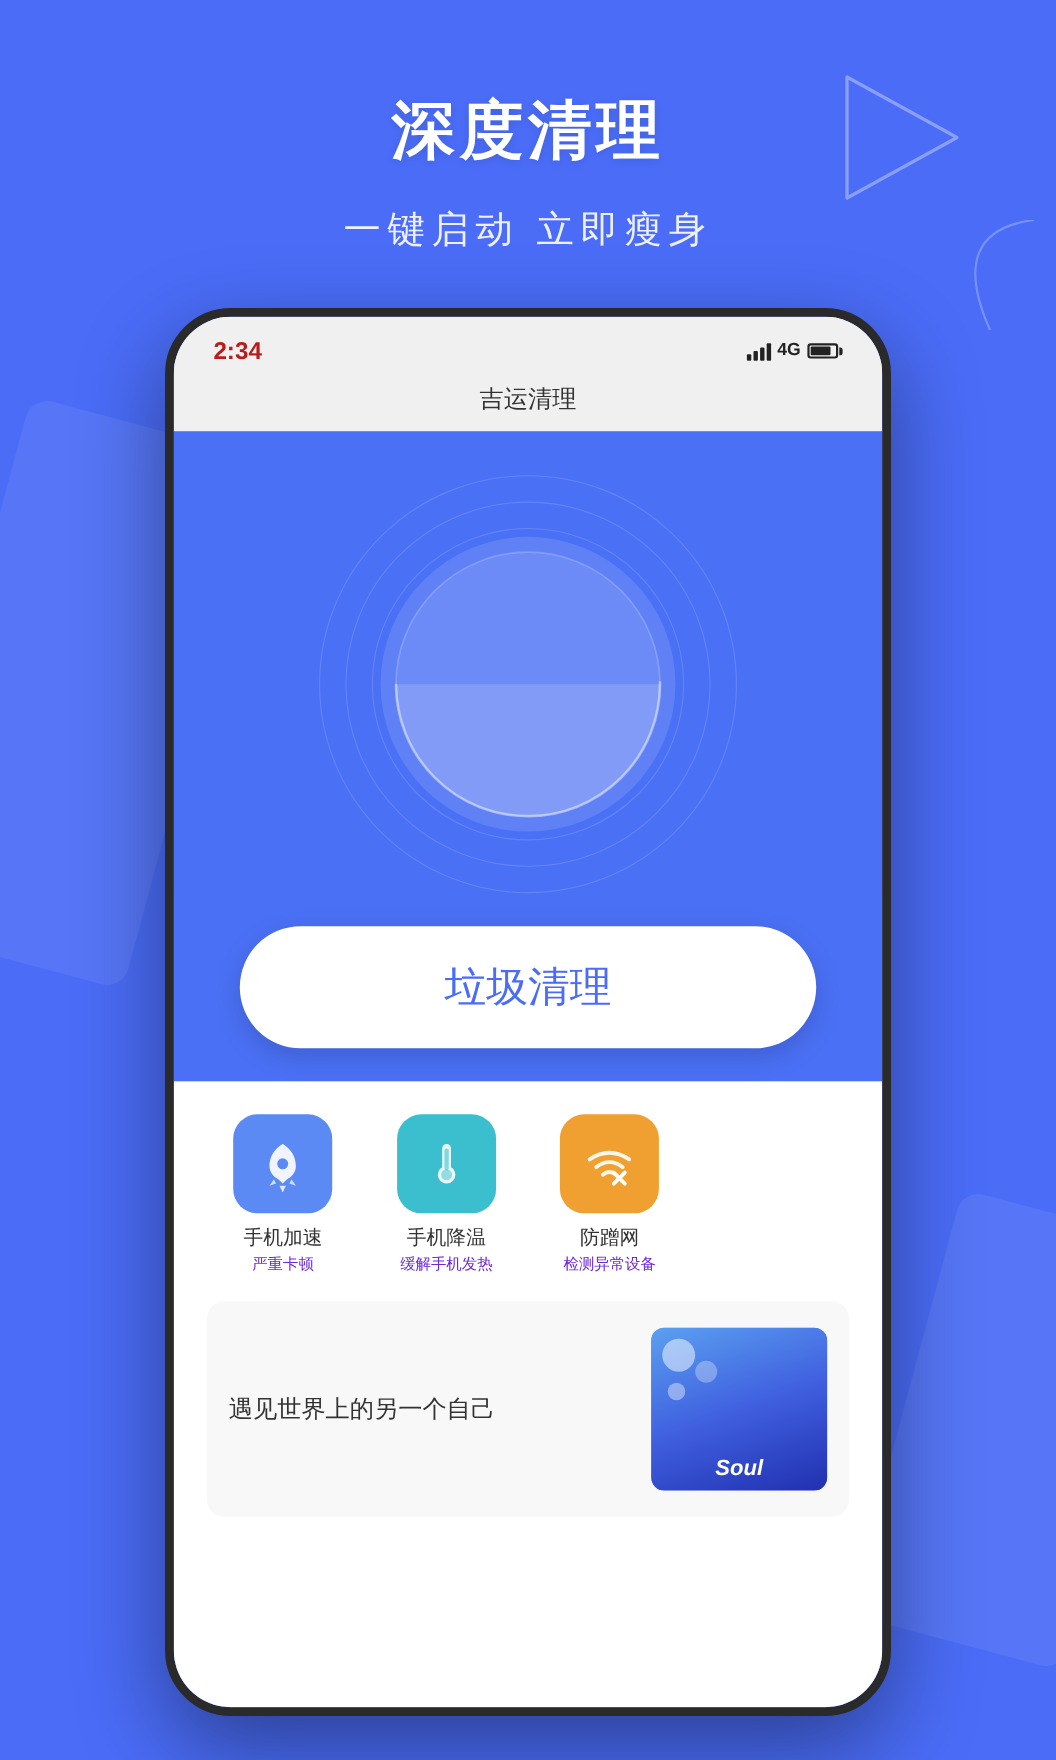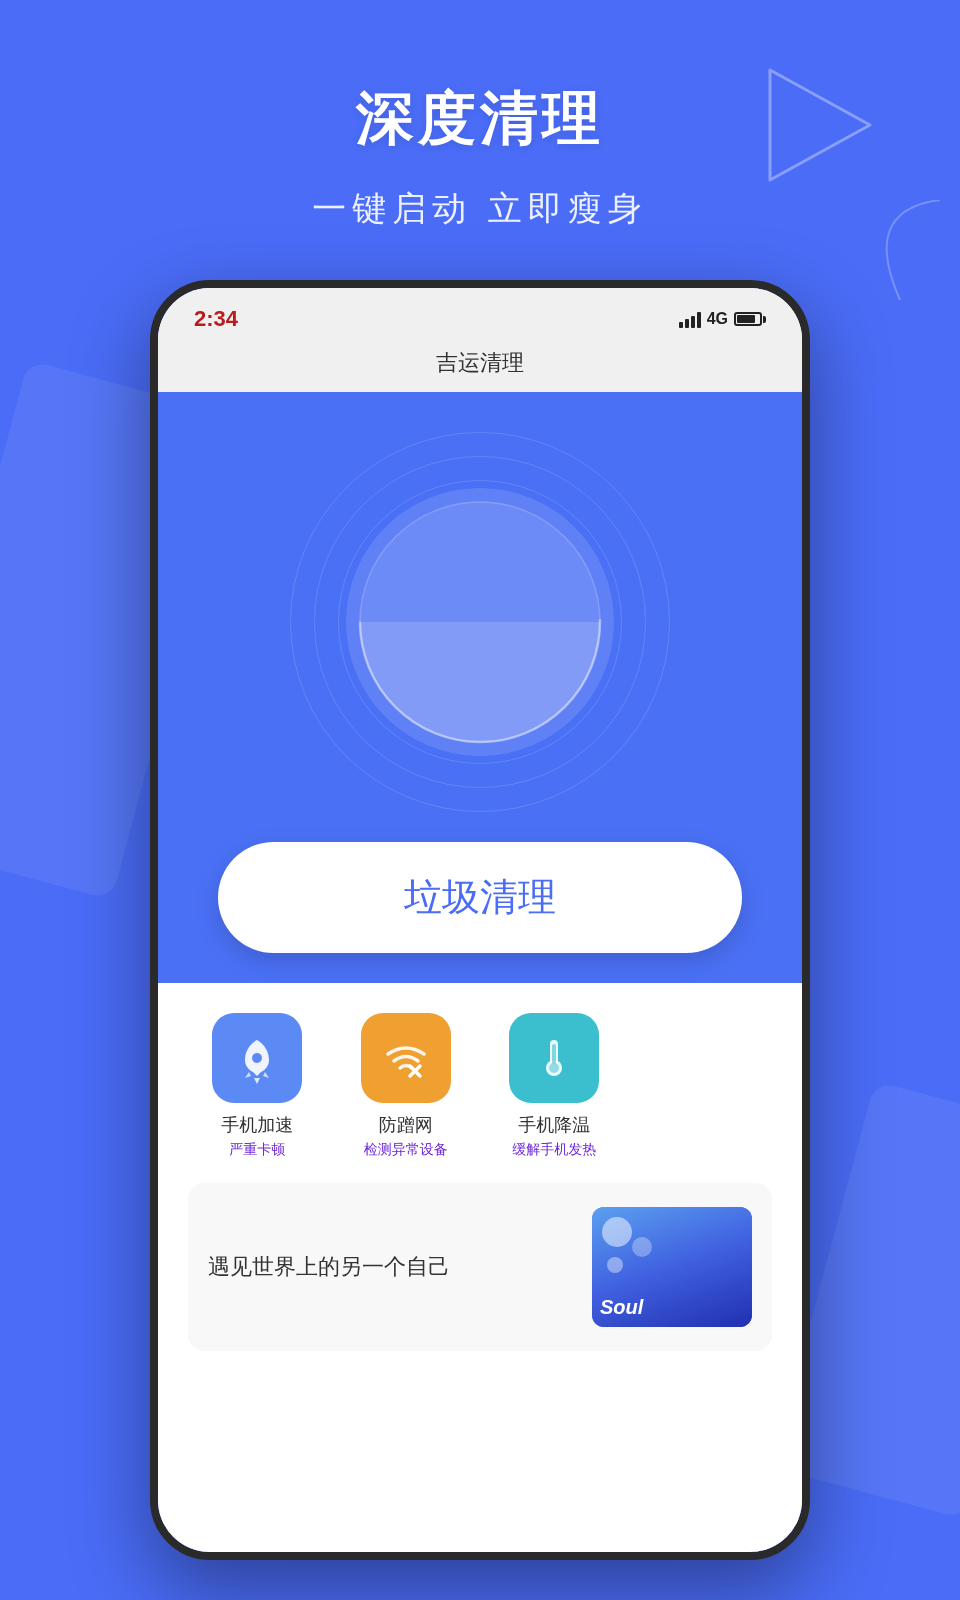--- a/index.html
+++ b/index.html
@@ -328,26 +328,26 @@
       justify-content: space-between;
       margin-top: 10px;
     }
     .ad-text {
       font-size: 22px;
       color: #333;
       font-weight: 500;
     }
     .ad-image {
       width: 160px;
-      height: 120px;
+      height: 148px;
       border-radius: 12px;
       background: linear-gradient(135deg, #4a8fe0, #6a5af5);
       display: flex;
       align-items: flex-end;
-      justify-content: flex-start;
+      justify-content: center;
       padding: 8px;
       position: relative;
       overflow: hidden;
     }
     .ad-image-bg {
       position: absolute;
       top: 0; left: 0; right: 0; bottom: 0;
       background: linear-gradient(160deg, #5ba0f0 0%, #4060e0 50%, #2030b0 100%);
     }
     .ad-soul-text {
@@ -471,45 +471,45 @@
                   <path d="M34 40 L38 46 L32 44Z" fill="white" opacity="0.7"></path>
                   <path d="M23 46 L26 52 L29 46Z" fill="white" opacity="0.8"></path>
                 </svg>
               </div>
               <div class="feature-name">手机加速</div>
               <div class="feature-status">严重卡顿</div>
             </div>
 
 
             <div class="feature-item">
+              <div class="feature-icon-wrap icon-cyan">
+                <svg class="feature-icon-svg" viewBox="0 0 52 52" fill="none">
+                  <rect x="22" y="8" width="8" height="24" rx="4" fill="white" opacity="0.9"></rect>
+                  <circle cx="26" cy="36" r="8" fill="white" opacity="0.9"></circle>
+                  <rect x="24" y="12" width="4" height="20" rx="2" fill="#3bbfcf" opacity="0.6"></rect>
+                  <circle cx="26" cy="36" r="5" fill="#3bbfcf" opacity="0.5"></circle>
+                </svg>
+              </div>
+              <div class="feature-name">手机降温</div>
+              <div class="feature-status">缓解手机发热</div>
+            </div>
+
+            <div class="feature-item">
               <div class="feature-icon-wrap icon-orange">
                 <svg class="feature-icon-svg" viewBox="0 0 52 52" fill="none">
                   <path d="M8 22 Q26 10 44 22" stroke="white" stroke-width="3.5" fill="none" stroke-linecap="round" opacity="0.9"></path>
                   <path d="M14 29 Q26 20 38 29" stroke="white" stroke-width="3.5" fill="none" stroke-linecap="round" opacity="0.9"></path>
                   <path d="M20 36 Q26 31 32 36" stroke="white" stroke-width="3.5" fill="none" stroke-linecap="round" opacity="0.9"></path>
                   <line x1="30" y1="34" x2="40" y2="44" stroke="white" stroke-width="3.5" stroke-linecap="round"></line>
                   <line x1="40" y1="34" x2="30" y2="44" stroke="white" stroke-width="3.5" stroke-linecap="round"></line>
                 </svg>
               </div>
               <div class="feature-name">防蹭网</div>
               <div class="feature-status">检测异常设备</div>
             </div>
-
-            <div class="feature-item">
-              <div class="feature-icon-wrap icon-cyan">
-                <svg class="feature-icon-svg" viewBox="0 0 52 52" fill="none">
-                  <rect x="22" y="8" width="8" height="24" rx="4" fill="white" opacity="0.9"></rect>
-                  <circle cx="26" cy="36" r="8" fill="white" opacity="0.9"></circle>
-                  <rect x="24" y="12" width="4" height="20" rx="2" fill="#3bbfcf" opacity="0.6"></rect>
-                  <circle cx="26" cy="36" r="5" fill="#3bbfcf" opacity="0.5"></circle>
-                </svg>
-              </div>
-              <div class="feature-name">手机降温</div>
-              <div class="feature-status">缓解手机发热</div>
-            </div>
           </div>
 
           <div class="ad-banner">
             <div class="ad-text">遇见世界上的另一个自己</div>
             <div class="ad-image">
               <div class="ad-image-bg"></div>
               <div class="ad-bubbles">
                 <div class="bubble bubble-1"></div>
                 <div class="bubble bubble-2"></div>
                 <div class="bubble bubble-3"></div>

